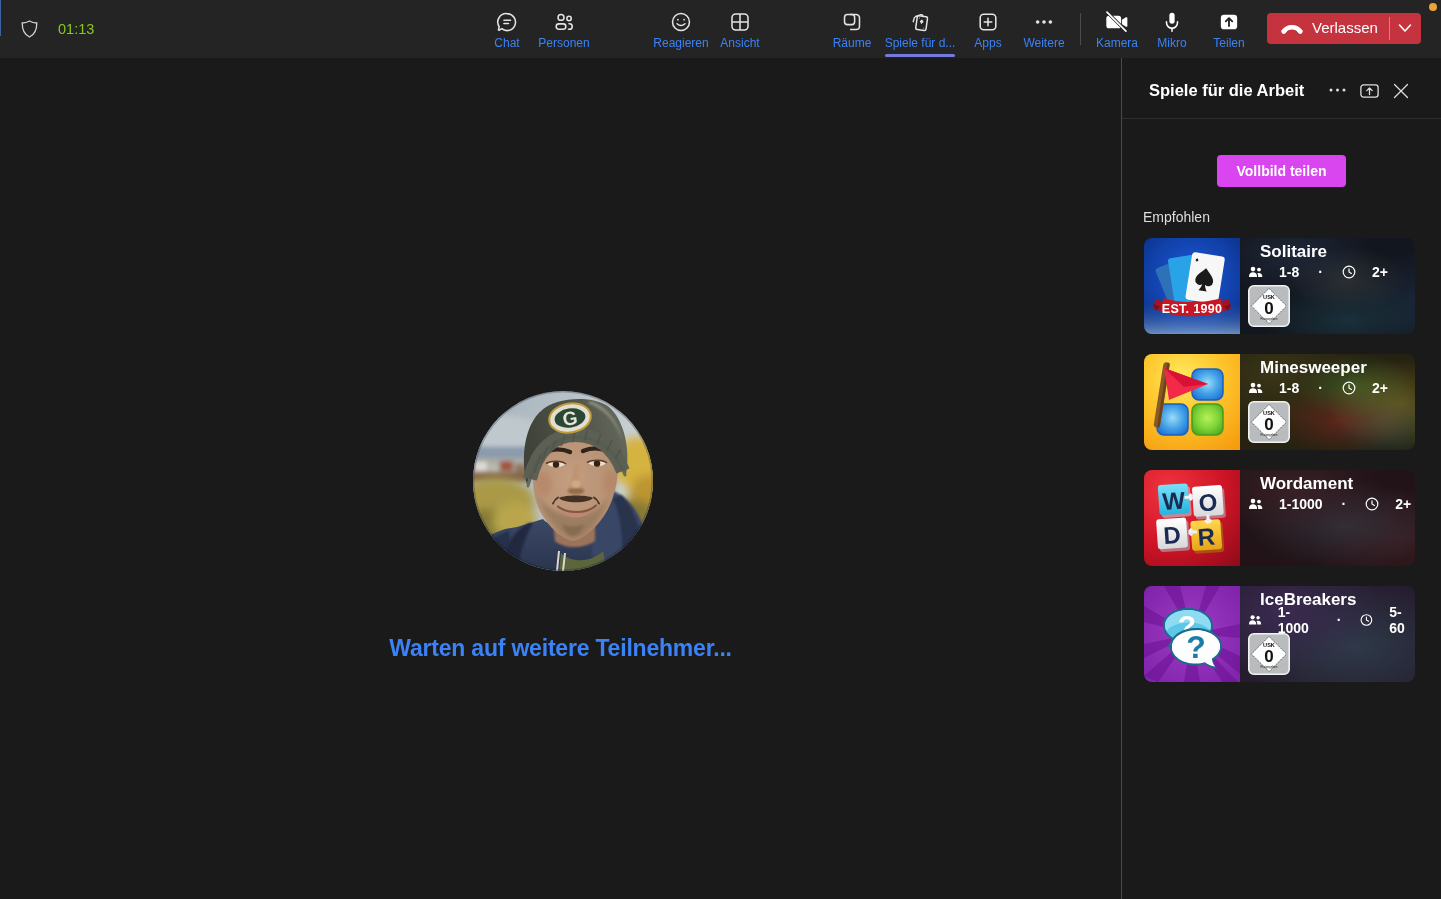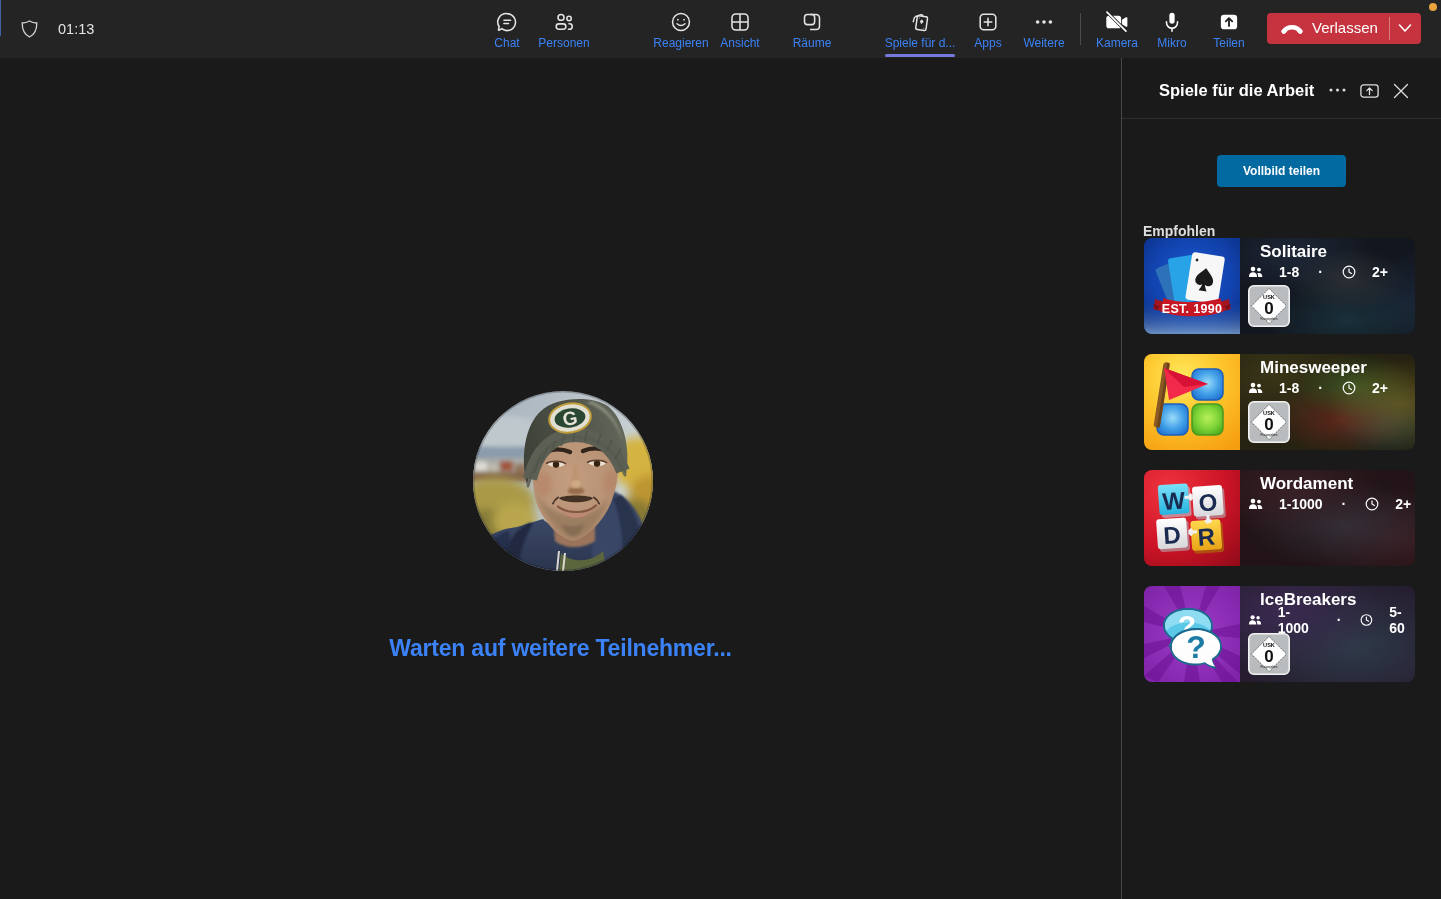--- a/index.html
+++ b/index.html
@@ -2,41 +2,41 @@
 <html><head>
 <meta charset="utf-8">
 <style>
 * { margin:0; padding:0; box-sizing:border-box; }
 html,body { width:1441px; height:899px; overflow:hidden; background:#1a1a1a;
   font-family:"Liberation Sans", sans-serif; }
 #root { position:relative; width:1441px; height:899px; }
 
 #topbar { position:absolute; left:0; top:0; width:1441px; height:58px; background:#242424; }
 #bluestrip { position:absolute; left:0; top:0; width:1px; height:36px; background:#3e63a0; }
-#timer { position:absolute; left:58px; top:21px; font-size:14.5px; color:#e5e5e5; }
+#timer { position:absolute; left:58px; top:21px; font-size:14.5px; color:#84cc16; }
 .titem { position:absolute; top:0; width:90px; height:58px; margin-left:-45px; text-align:center; }
 .titem svg { position:absolute; top:11px; left:50%; transform:translateX(-50%); }
 .titem .lbl { position:absolute; top:36px; width:100%; text-align:center; font-size:12px; color:#3b82f6; white-space:nowrap; }
 #underline { position:absolute; left:885px; top:54px; width:70px; height:3px; border-radius:2px; background:#7479dc; }
 #sep1 { position:absolute; left:1080px; top:13px; width:1px; height:32px; background:#4c4c4c; }
 #leave { position:absolute; left:1267px; top:13px; width:154px; height:31px; background:#c4333e; border-radius:4px; }
 #leave .txt { position:absolute; left:45px; top:6px; font-size:15px; font-weight:normal; color:#fff; }
 #leave .div { position:absolute; left:122px; top:4px; width:1px; height:23px; background:#d97c83; }
 #orangedot { position:absolute; left:1429px; top:3px; width:8px; height:8px; border-radius:50%; background:#e8a33d; }
 
 #stage { position:absolute; left:0; top:58px; width:1121px; height:841px; background:#1a1a1a; }
 #avatar { position:absolute; left:473px; top:333px; width:180px; height:180px; border-radius:50%; overflow:hidden; }
 #waiting { position:absolute; left:0; top:577px; width:1121px; text-align:center; font-size:23px; font-weight:bold; color:#3b82f6; letter-spacing:-0.2px; }
 
 #vline { position:absolute; left:1121px; top:58px; width:1px; height:841px; background:#484848; }
 #panel { position:absolute; left:1122px; top:58px; width:319px; height:841px; background:#1a1a1a; }
-#ptitle { position:absolute; left:37px; top:23px; font-size:16.5px; font-weight:bold; color:#fff; }
+#ptitle { position:absolute; left:27px; top:23px; font-size:16.5px; font-weight:bold; color:#fff; }
 #hline { position:absolute; left:0px; top:60px; width:319px; height:1px; background:#2e2e2e; }
-#vbtn { position:absolute; left:95px; top:97px; width:129px; height:32px; background:#0369a1; border-radius:4px; color:#fff; font-size:12px; font-weight:bold; text-align:center; line-height:32px; }
-#empf { position:absolute; left:21px; top:165px; font-size:14px; color:#dedede;font-weight:bold; }
+#vbtn { position:absolute; left:95px; top:97px; width:129px; height:32px; background:#d946ef; border-radius:4px; color:#fff; font-size:14px; font-weight:bold; text-align:center; line-height:32px; }
+#empf { position:absolute; left:21px; top:151px; font-size:14px; color:#dedede; }
 .card { position:absolute; left:22px; width:271px; height:96px; border-radius:8px; overflow:hidden; }
 .gicon { position:absolute; left:0; top:0; width:96px; height:96px; }
 .ctitle { position:absolute; left:104px; top:4px; font-size:17px; font-weight:bold; color:#fff;margin-left:12px; }
 .cmeta { position:absolute; left:104px; top:26px; height:16px; font-size:14px; font-weight:bold; color:#fff; display:flex; align-items:center;gap:11px; }
 .cmeta svg { margin-right:5px; }
 .cmeta .dot { margin:0 8px; font-weight:bold; }
 .usk { position:absolute; left:104px; top:47px; width:42px; height:42px; }
 </style>
 </head>
 <body>
@@ -80,21 +80,21 @@
 
   <div class="titem" style="left:740px">
     <svg width="22" height="22" viewBox="0 0 20 20" fill="none" stroke="#e4e4e4" stroke-width="1.4">
       <rect x="2.7" y="2.7" width="14.6" height="14.6" rx="3.4"></rect>
       <path d="M10 2.7 V17.3 M2.7 10 H17.3"></path>
     </svg>
     <div class="lbl">Ansicht</div>
   </div>
 
 
-  <div class="titem" style="left:812px">
+  <div class="titem" style="left:852px">
     <svg width="22" height="22" viewBox="0 0 20 20" fill="none" stroke="#e4e4e4" stroke-width="1.4">
       <path d="M8.2 3.2 h5.6 a3 3 0 0 1 3 3 v7.6 a3 3 0 0 1 -3 3 H8.2"></path>
       <rect x="3.2" y="3.2" width="9.2" height="9.2" rx="2.6"></rect>
     </svg>
     <div class="lbl">Räume</div>
   </div>
 
   <div class="titem" style="left:920px">
     <svg width="23" height="23" viewBox="0 0 20 20" fill="none" stroke="#e4e4e4" stroke-width="1.3" stroke-linejoin="round">
       <path d="M5.6 4.9 L10.9 3.4 a1.4 1.4 0 0 1 1.7 1 l0.3 1.1" transform="rotate(-2 8 5)"></path>

